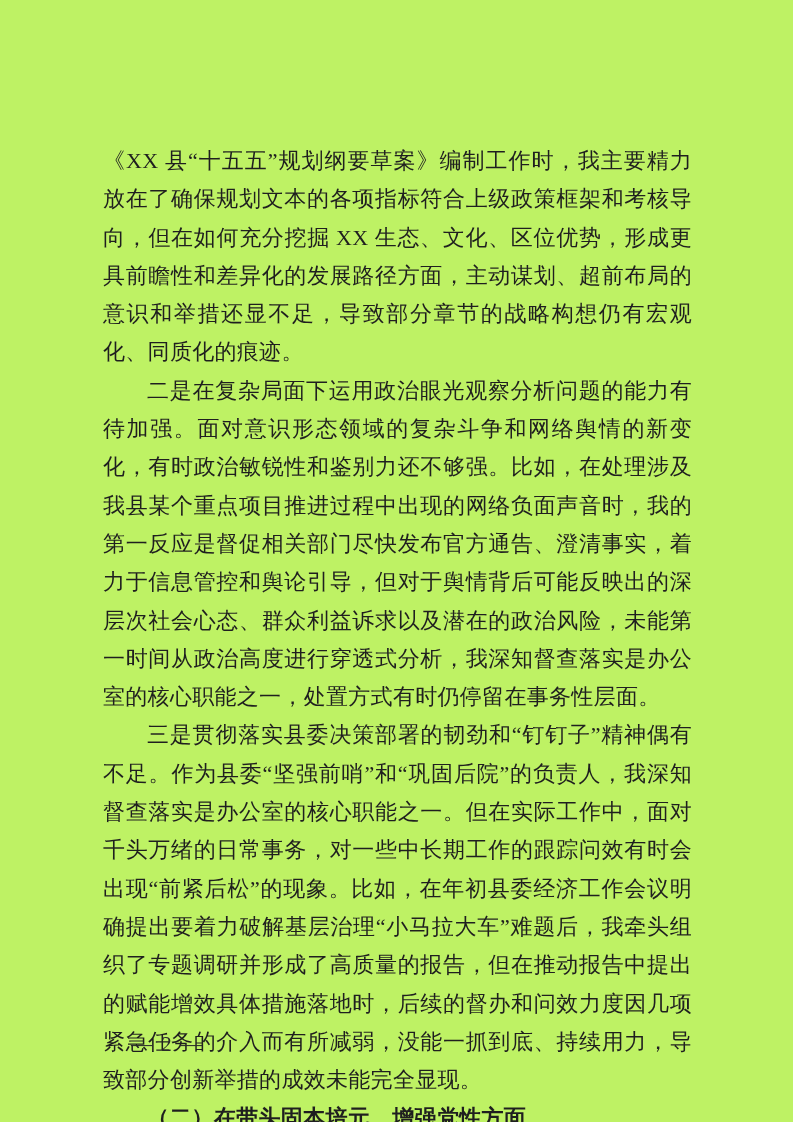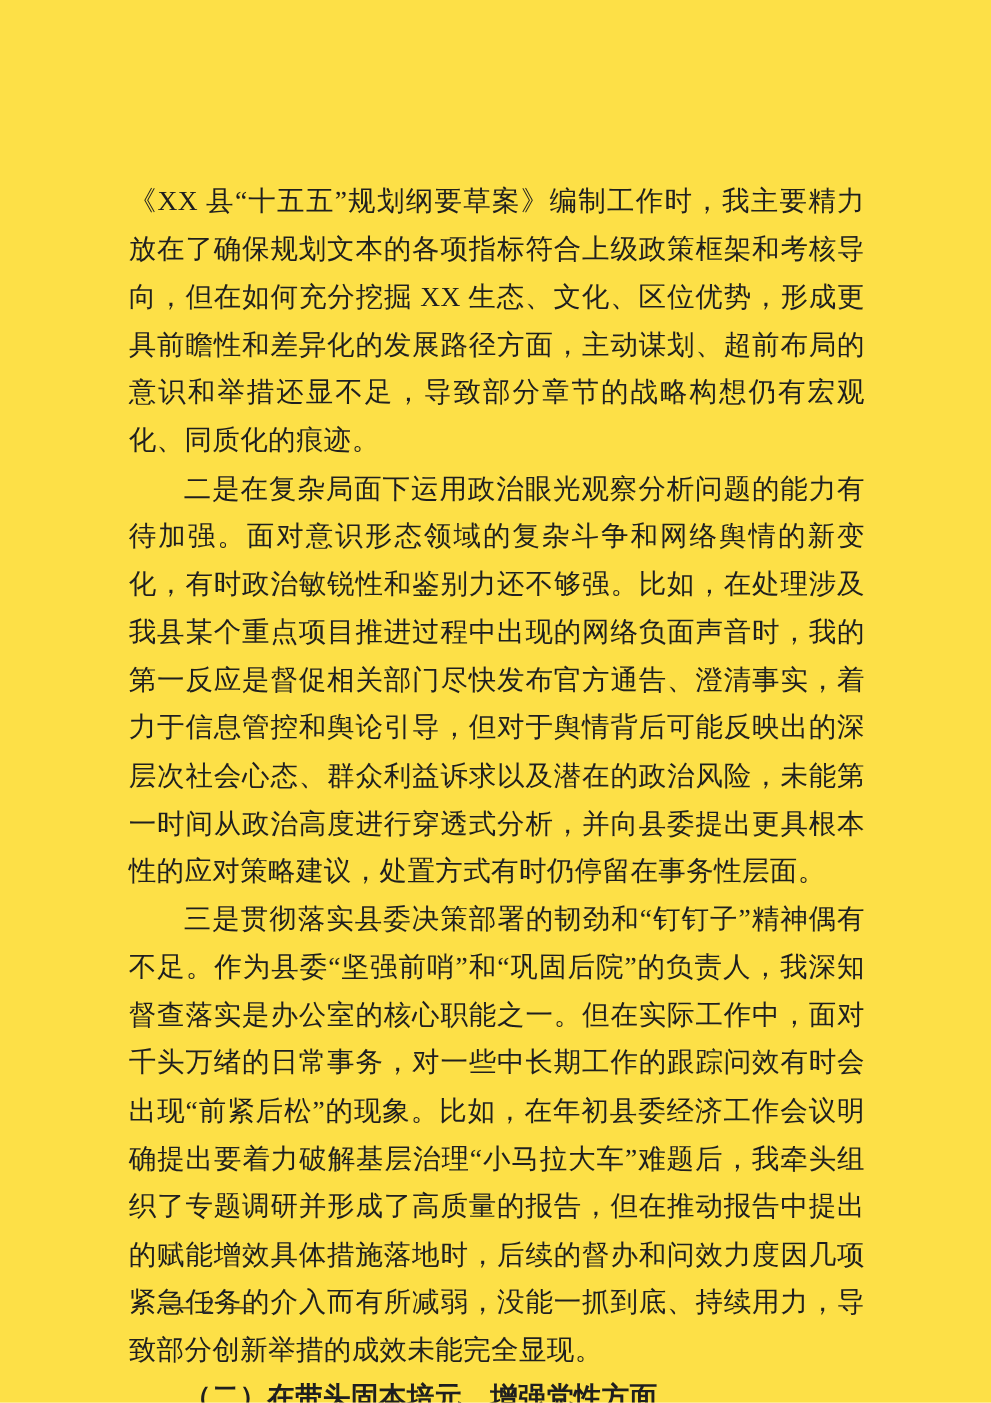--- a/index.html
+++ b/index.html
@@ -14,21 +14,21 @@
     overflow: hidden;
     font-family: "Liberation Serif", "DejaVu Serif", serif;
     color: #1f1f1f;
   }
   .page {
     position: absolute;
     left: 0;
     top: 0;
     width: 793px;
     height: 1122px;
-    background: #fde047;
+    background: #bef264;
   }
   .body-text {
     position: absolute;
     left: 103px;
     top: 142px;
     width: 589px;
     font-size: 22px;
     line-height: 38.3px;
     text-align: justify;
     letter-spacing: 0.3px;
@@ -52,18 +52,18 @@
     color: #2a2a2a;
     letter-spacing: 2px;
   }
 </style>
 </head>
 <body>
 
 <div class="page">
   <div class="body-text">
     <p class="para no-indent">《XX 县“十五五”规划纲要草案》编制工作时，我主要精力放在了确保规划文本的各项指标符合上级政策框架和考核导向，但在如何充分挖掘 XX 生态、文化、区位优势，形成更具前瞻性和差异化的发展路径方面，主动谋划、超前布局的意识和举措还显不足，导致部分章节的战略构想仍有宏观化、同质化的痕迹。</p>
-    <p class="para">二是在复杂局面下运用政治眼光观察分析问题的能力有待加强。面对意识形态领域的复杂斗争和网络舆情的新变化，有时政治敏锐性和鉴别力还不够强。比如，在处理涉及我县某个重点项目推进过程中出现的网络负面声音时，我的第一反应是督促相关部门尽快发布官方通告、澄清事实，着力于信息管控和舆论引导，但对于舆情背后可能反映出的深层次社会心态、群众利益诉求以及潜在的政治风险，未能第一时间从政治高度进行穿透式分析，并向县委提出更具根本性的应对策略建议，处置方式有时仍停留在事务性层面。</p>
+    <p class="para">二是在复杂局面下运用政治眼光观察分析问题的能力有待加强。面对意识形态领域的复杂斗争和网络舆情的新变化，有时政治敏锐性和鉴别力还不够强。比如，在处理涉及我县某个重点项目推进过程中出现的网络负面声音时，我的第一反应是督促相关部门尽快发布官方通告、澄清事实，着力于信息管控和舆论引导，但对于舆情背后可能反映出的深层次社会心态、群众利益诉求以及潜在的政治风险，未能第一时间从政治高度进行穿透式分析，我深知督查落实是办公室的核心职能之一，处置方式有时仍停留在事务性层面。</p>
     <p class="para">三是贯彻落实县委决策部署的韧劲和“钉钉子”精神偶有不足。作为县委“坚强前哨”和“巩固后院”的负责人，我深知督查落实是办公室的核心职能之一。但在实际工作中，面对千头万绪的日常事务，对一些中长期工作的跟踪问效有时会出现“前紧后松”的现象。比如，在年初县委经济工作会议明确提出要着力破解基层治理“小马拉大车”难题后，我牵头组织了专题调研并形成了高质量的报告，但在推动报告中提出的赋能增效具体措施落地时，后续的督办和问效力度因几项紧急任务的介入而有所减弱，没能一抓到底、持续用力，导致部分创新举措的成效未能完全显现。</p>
     <p class="para heading">（二）在带头固本培元、增强党性方面</p>
   </div>
   <div class="footer">— 2 —</div>
 </div>
 
 </body></html>

